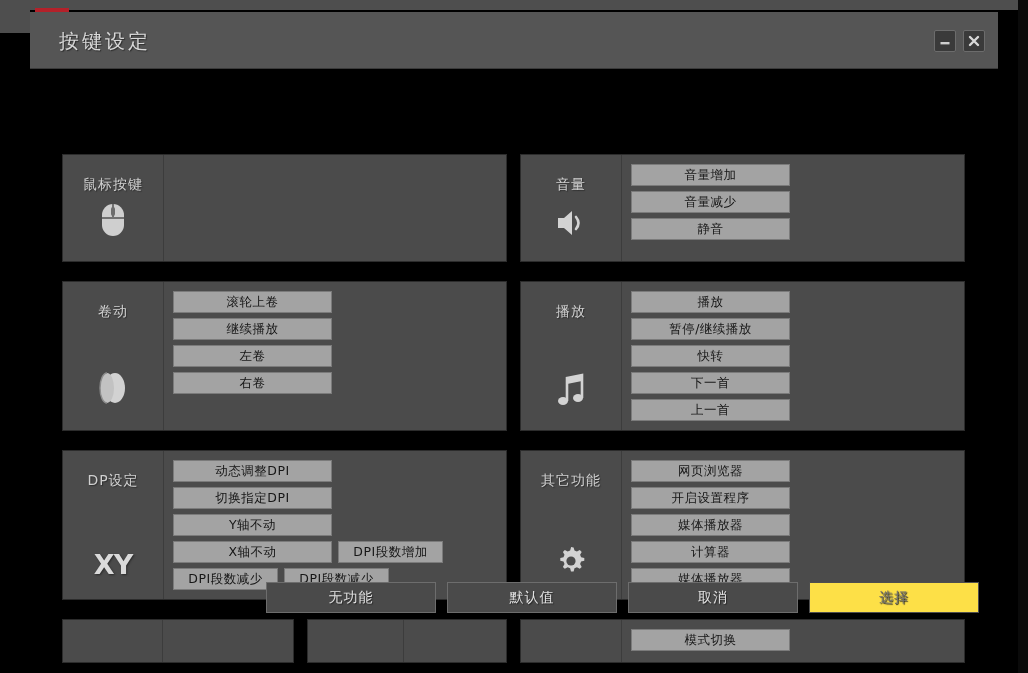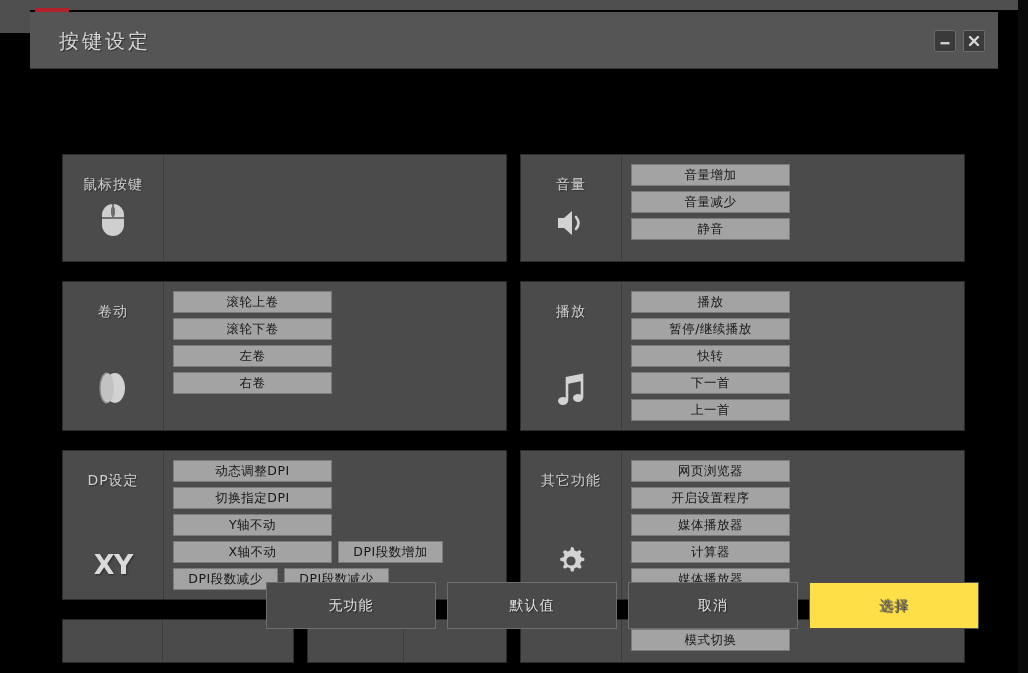--- a/index.html
+++ b/index.html
@@ -141,21 +141,21 @@
   .panel.sc .panel-body { align-content: center; justify-content: center; }
   .panel.kb .panel-head { flex: 0 0 100px; width: 100px; }
   .panel.sc .panel-head { flex: 0 0 96px;  width: 96px; }
 
   
   .footer {
     position: absolute; left: 236px; top: 513px;
     display: flex; gap: 11px;
   }
   .foot-btn {
-    width: 170px; height: 47px;
+    width: 170px; height: 31px;
     background: #4a4a4a;
     border: 1px solid #6d6d6d;
     color: #e2e2e2; font-size: 14px;
     display: flex; align-items: center; justify-content: center;
     cursor: pointer; user-select: none;
     text-shadow: 1px 1px 1px #272727;
     letter-spacing: 1px;
   }
   .foot-btn.disabled {
     background: #fde047; border-color: #4f4f4f; color: #6e6e6e;
@@ -242,21 +242,21 @@
               <div class="panel-icon">
                 <svg width="34" height="42" viewBox="0 0 34 42">
                   <ellipse cx="19" cy="21" rx="10" ry="15" fill="#d2d2d2"></ellipse>
                   <ellipse cx="11" cy="21" rx="7" ry="15" fill="#c2c2c2"></ellipse>
                   <path d="M11 6 A7 15 0 0 0 11 36" stroke="#8d8d8d" stroke-width="1.4" fill="none"></path>
                 </svg>
               </div>
             </div>
             <div class="panel-body">
               <div class="btn w2">滚轮上卷</div>
-              <div class="btn w2">滚轮下卷</div>
+              <div class="btn w2">继续播放</div>
               <div class="btn w2">左卷</div>
               <div class="btn w2">右卷</div>
             </div>
           </div>
 
           <div class="panel half">
             <div class="panel-head">
               <div class="panel-title">播放</div>
               <div class="panel-icon">
                 <svg width="34" height="38" viewBox="0 0 34 38">

